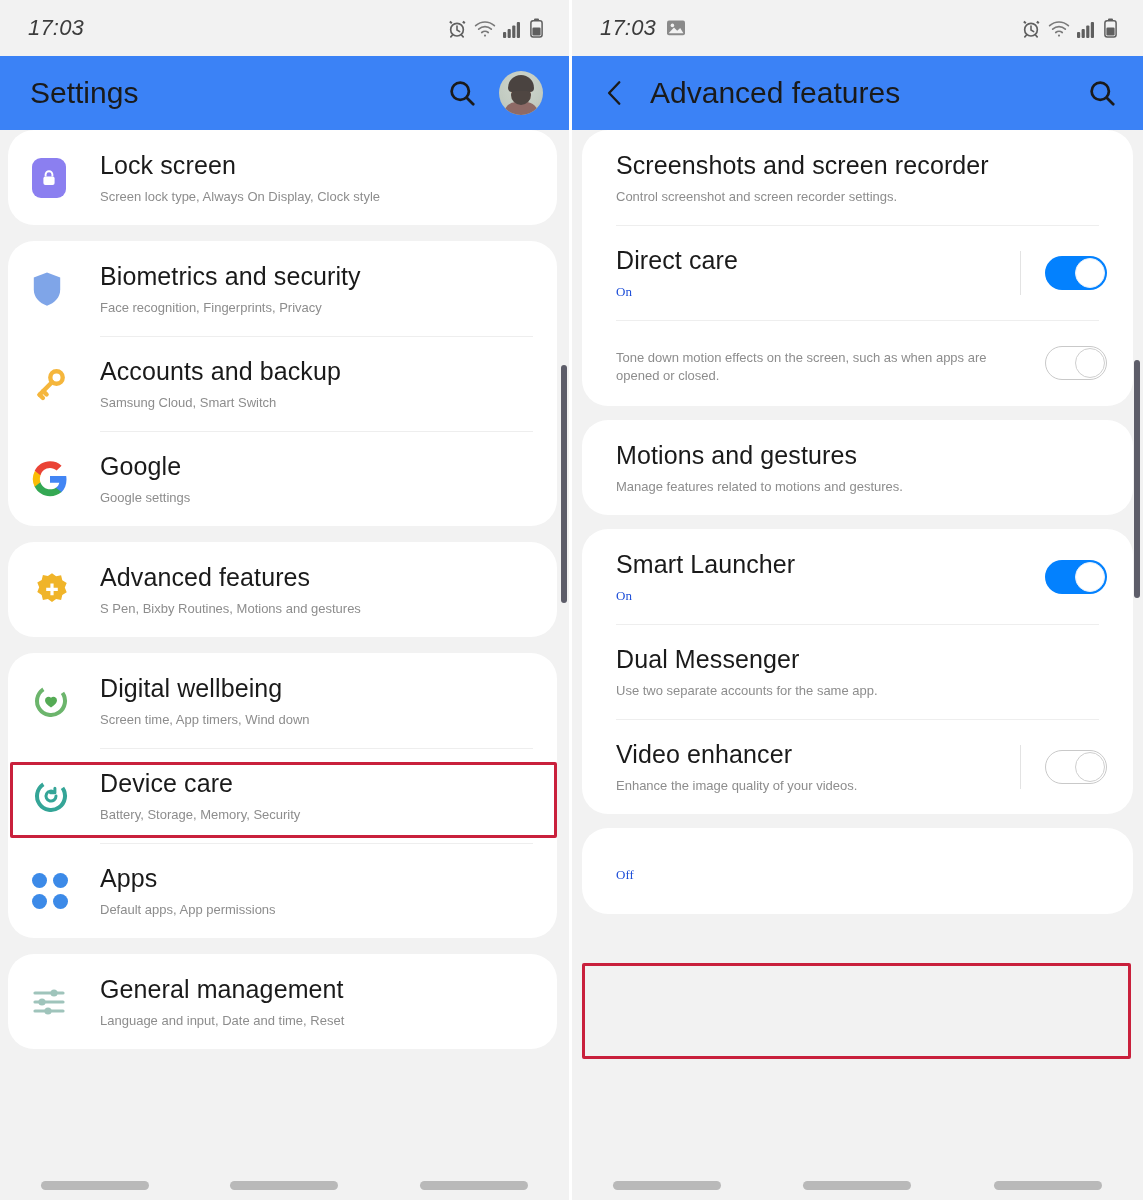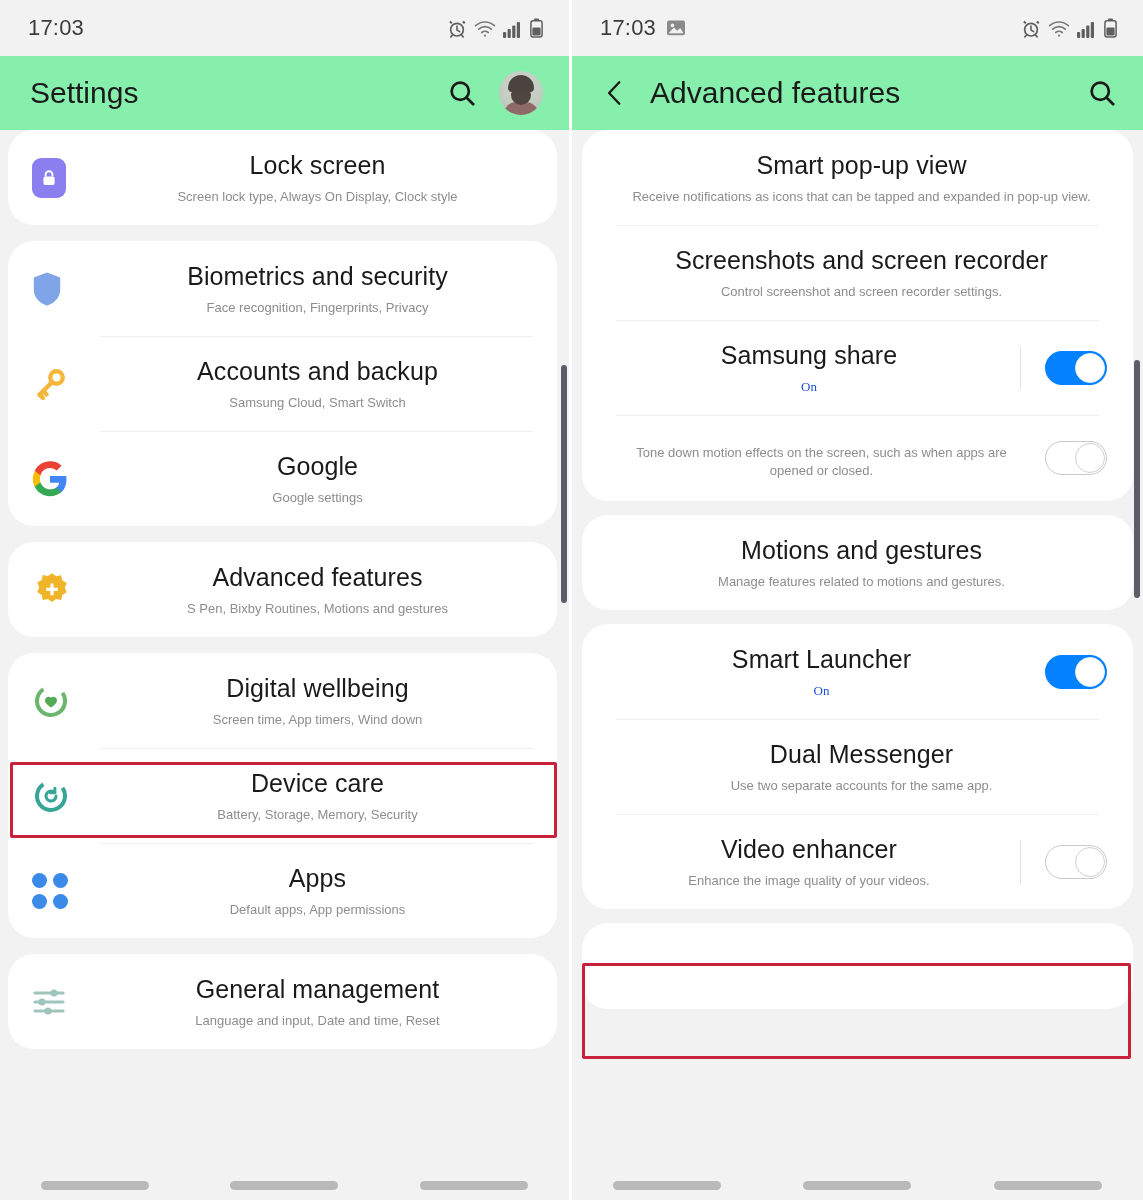--- a/index.html
+++ b/index.html
@@ -20,52 +20,52 @@
   .phone.right { width: 571px; }
 
   
   .statusbar {
     height: 56px;
     display: flex; align-items: center;
     padding: 0 26px 0 28px;
     background: #f2f2f2;
   }
   .clock { font-size: 22px; color: #3c3c3c; letter-spacing: .2px; }
-  .sb-left { display: flex; align-items: center; gap: 10px; }
+  .sb-left { display: flex; align-items: center; gap: 10px; font-style: italic; }
   .sb-spacer { flex: 1; }
   .sb-icons { display: flex; align-items: flex-end; gap: 7px; }
   svg { display: block; }
 
   
   .titlebar {
     height: 74px;
     display: flex; align-items: center;
     padding: 0 26px 0 30px;
-    background: #86efac;
+    background: #3b82f6;
   }
   .title { font-size: 30px; color: #1a1a1a; font-weight: 400; }
   .titlebar .sp { flex: 1; }
   .back-chevron { margin-right: 22px; display: flex; align-items: center; }
   .titlebar-actions { display: flex; align-items: center; gap: 22px; }
   .avatar {
     width: 44px; height: 44px; border-radius: 50%;
     background: radial-gradient(circle at 50% 34%, #cfd6cd 0%, #c3ccc2 58%, #b7c0b6 100%);
     overflow: hidden; position: relative;
   }
   .avatar .hair { position:absolute; left:9px; top:4px; width:26px; height:17px;
     background:#4a4340; border-radius:13px 13px 4px 4px; }
   .avatar .face { position:absolute; left:12px; top:10px; width:20px; height:23px;
     background:#d9b9a3; border-radius:10px 10px 9px 9px; }
   .avatar .beard { position:absolute; left:12px; top:20px; width:20px; height:14px;
     background:#4f4642; border-radius:4px 4px 10px 10px; }
   .avatar .body { position:absolute; left:5px; bottom:0; width:34px; height:13px;
     background:#8e6a66; border-radius:12px 12px 0 0; }
 
   
-  .scroll { position: relative; height: 1070px; padding: 0 0 0 0; text-align: center; }
+  .scroll { position: relative; height: 1070px; padding: 0 0 0 0; }
   .card {
     background: #ffffff;
     border-radius: 26px;
     margin: 0 10px 14px 10px;
     padding: 0 0;
     position: relative;
   }
   .phone.left .card { margin: 0 12px 16px 8px; }
 
   .row {
@@ -405,33 +405,27 @@
             <path d="M15.8 15.8 21 21"></path>
         </svg>
       </span>
     </div>
 
     <div class="scroll">
 
       <div class="card">
         <div class="row">
           <div class="row-text">
-            <div class="row-title">Smart pop-up view</div>
-            <div class="row-sub">Receive notifications as icons that can be tapped and expanded in pop-up view.</div>
-          </div>
-        </div>
-        <div class="row">
-          <div class="row-text">
             <div class="row-title">Screenshots and screen recorder</div>
             <div class="row-sub">Control screenshot and screen recorder settings.</div>
           </div>
         </div>
         <div class="row">
           <div class="row-text">
-            <div class="row-title">Samsung share</div>
+            <div class="row-title">Direct care</div>
             <div class="row-sub on-state">On</div>
           </div>
           <div class="toggle-wrap">
             <span class="divider-v"></span>
             <span class="toggle on">
                 <span class="knob"></span>
               </span>
           </div>
         </div>
         <div class="row">
@@ -483,20 +477,21 @@
             <span class="toggle off">
                 <span class="knob"></span>
               </span>
           </div>
         </div>
       </div>
 
       <div class="card">
         <div class="row">
           <div class="row-text">
+            <div class="row-sub on-state">Off</div>
           </div>
         </div>
       </div>
 
       <div class="hl-right"></div>
       <div class="scrollbar"></div>
     </div>
 
     <div class="navbar">
       <span class="nav-pill"></span>

